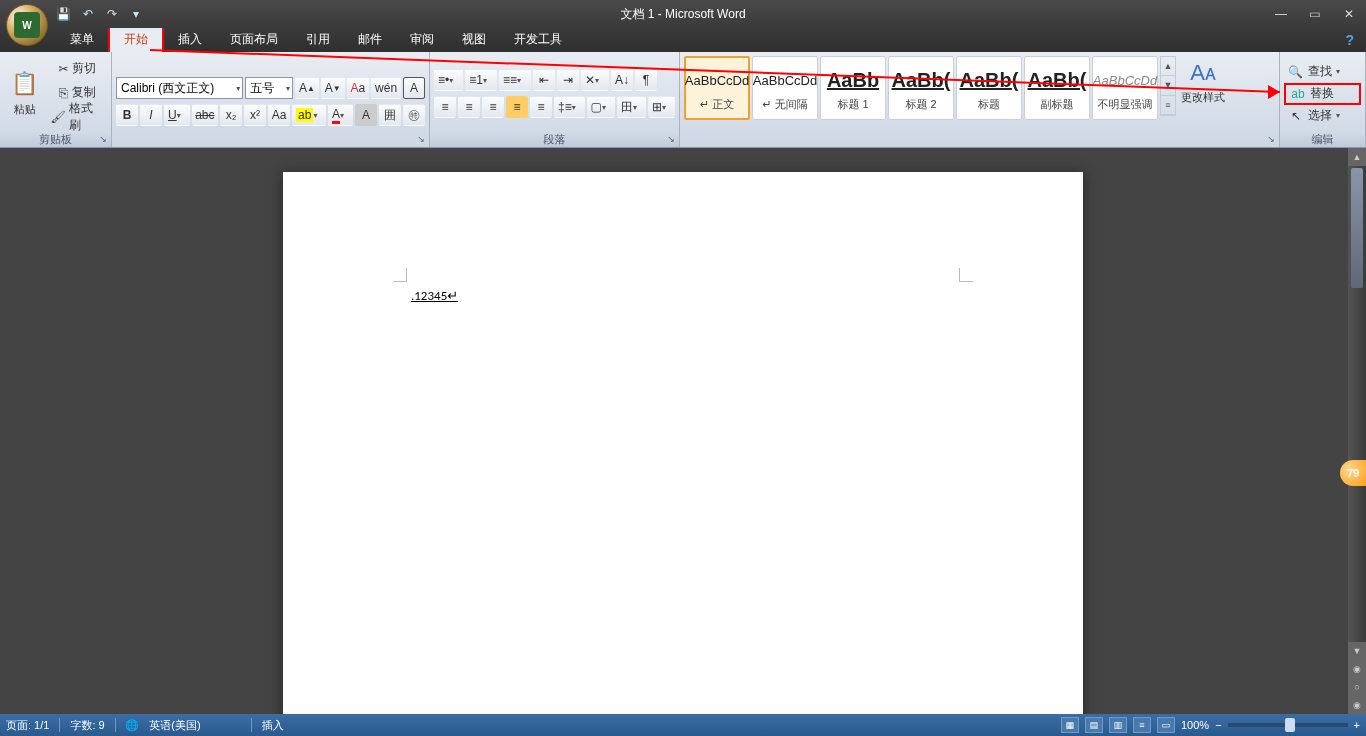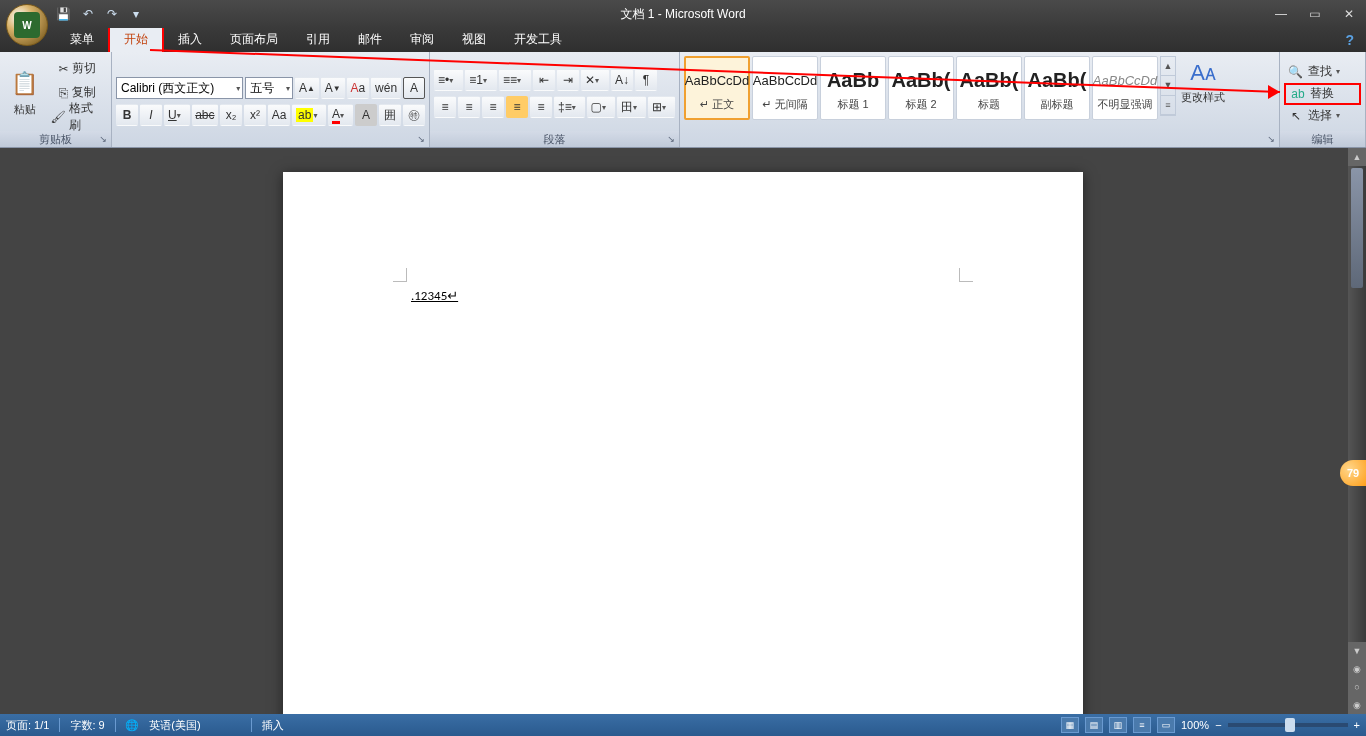--- a/index.html
+++ b/index.html
@@ -37,21 +37,21 @@
 .col{ display:flex; flex-direction:column; gap:2px; justify-content:center;}
 .dd{ width:10px; font-size:8px; color:#555;}
 .combo{ height:22px; background:#fff; border:1px solid #8a95a8; display:flex; align-items:center; padding:0 14px 0 4px; font-size:12px; position:relative;}
 .combo .arr{ position:absolute; right:2px; font-size:8px; color:#555;}
 
 
 .style-item{ width:66px; height:64px; border:1px solid #c8d0dc; background:#fff; display:flex; flex-direction:column; align-items:center; justify-content:center; font-size:11px; border-radius:2px;}
 .style-item.sel{ border:2px solid #f0a030; background:#fdf3da;}
 .style-item .prev{ font-size:13px; color:#222; height:32px; display:flex; align-items:center;}
 .style-item .lbl{ font-size:11px; color:#444; }
-.style-item .prev.big{ font-size:20px; font-weight:bold;}
+.style-item .prev.big{ font-size:20px; font-weight:bold;text-decoration:underline;}
 .style-item .prev.italic{ font-style:italic; color:#888;}
 .gallery-nav{ width:16px; display:flex; flex-direction:column; border:1px solid #c0cad9;}
 .gallery-nav div{ flex:1; display:flex; align-items:center; justify-content:center; font-size:9px; color:#555; border-bottom:1px solid #c0cad9;}
 
 
 .edit-item{ display:flex; align-items:center; gap:4px; font-size:12px; color:#333; padding:2px 4px; height:22px;}
 .edit-item .ico{ width:16px; text-align:center;}
 .replace-hl{ border:2px solid red; }
 
 

